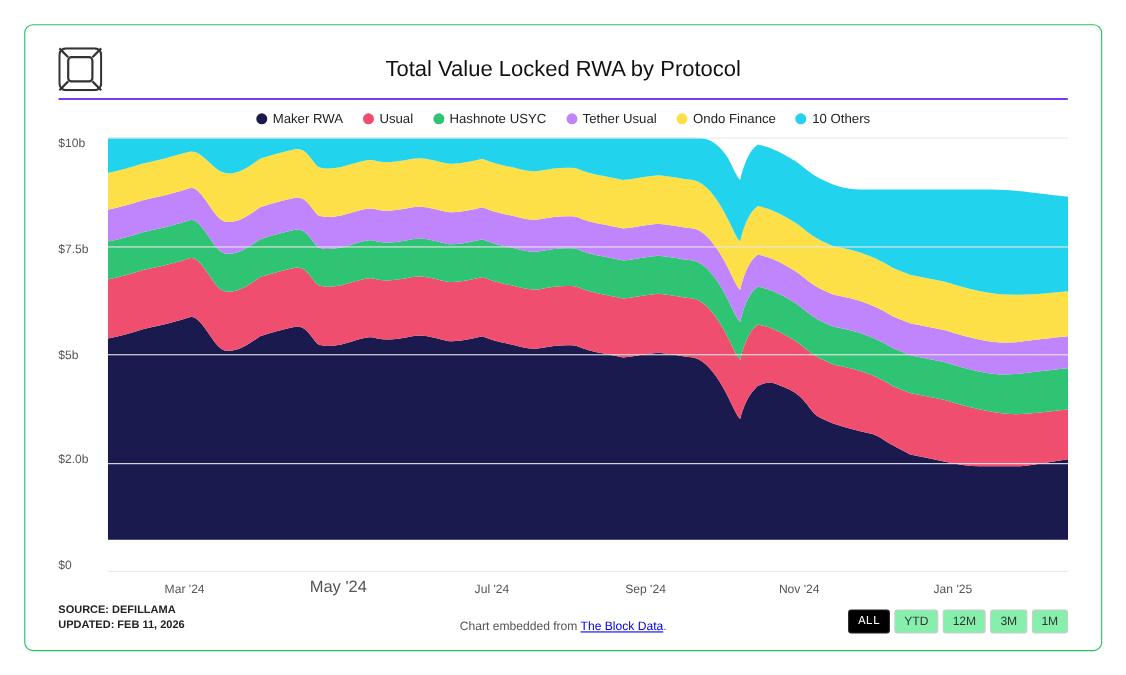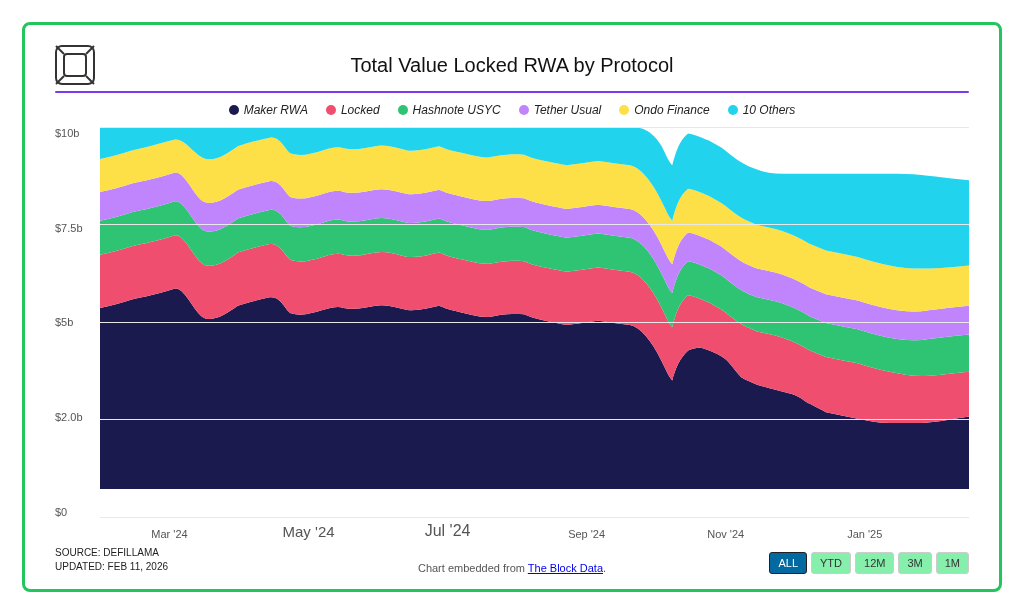--- a/index.html
+++ b/index.html
@@ -10,21 +10,21 @@
       justify-content: center;
       align-items: center;
       width: 1024px;
       height: 614px;
       overflow: hidden;
     }
     .chart-container {
       width: 980px;
       height: 570px;
       background: #fff;
-      border: 3px solid #22c55e;
+      border: 1px solid #22c55e;
       border-radius: 8px;
       padding: 20px 30px 15px 30px;
       position: relative;
       display: flex;
       flex-direction: column;
     }
     .header-row {
       display: flex;
       align-items: center;
       margin-bottom: 6px;
@@ -48,21 +48,20 @@
       background: #7c3aed;
       margin-bottom: 10px;
       border-radius: 1px;
     }
     .legend {
       display: flex;
       flex-wrap: wrap;
       gap: 6px 18px;
       justify-content: center;
       margin-bottom: 10px;
-      font-style: italic;
     }
     .legend-item {
       display: flex;
       align-items: center;
       gap: 5px;
       font-size: 12px;
       color: #222;
     }
     .legend-dot {
       width: 10px;
@@ -114,41 +113,42 @@
       display: block;
     }
     .footer {
       display: flex;
       justify-content: space-between;
       align-items: flex-end;
       margin-top: 6px;
     }
     .source-text {
       font-size: 10px;
-      font-weight: 400;
+      font-weight: 700;
       color: #222;
       line-height: 1.4;
     }
     .time-buttons {
       display: flex;
       gap: 4px;
     }
     .time-btn {
       padding: 4px 8px;
       font-size: 11px;
       border: 1px solid #ccc;
       background: #86efac;
       border-radius: 3px;
       cursor: pointer;
       color: #333;
     }
     .time-btn.active {
-      background: #0369a1;
+      background: #000000;
       color: #fff;
       border-color: #222;
+      font-family: Liberation Mono, monospace;
     }
   </style>
 </head>
 <body>
 
 <div class="chart-container">
   <div class="header-row">
     <svg class="logo" viewBox="0 0 40 40" fill="none" xmlns="http://www.w3.org/2000/svg">
       <rect x="1" y="1" width="38" height="38" rx="6" stroke="#333" stroke-width="2" fill="none"></rect>
       <rect x="9" y="9" width="22" height="22" rx="3" stroke="#333" stroke-width="2" fill="none"></rect>
@@ -162,21 +162,21 @@
 
   <div class="purple-line"></div>
 
   <div class="legend">
   <div class="legend-item">
         <div class="legend-dot" style="background-color: rgb(26, 26, 78);"></div>
         <span>Maker RWA</span>
       </div>
       <div class="legend-item">
         <div class="legend-dot" style="background-color: rgb(240, 78, 110);"></div>
-        <span>Locked</span>
+        <span>Usual</span>
       </div>
       <div class="legend-item">
         <div class="legend-dot" style="background-color: rgb(46, 196, 115);"></div>
         <span>Hashnote USYC</span>
       </div>
       <div class="legend-item">
         <div class="legend-dot" style="background-color: rgb(192, 132, 252);"></div>
         <span>Tether Usual</span>
       </div>
       <div class="legend-item">
@@ -386,21 +386,21 @@
                  C330,0 325,0 320,0 C310,0 300,0 290,0 
                  C280,0 270,0 260,0 C250,0 240,0 230,0 
                  C225,0 220,0 210,0 C200,0 190,0 180,0 
                  C175,0 170,0 160,0 C150,0 140,0 130,0 
                  C120,0 110,0 100,0 C90,0 80,0 70,0 
                  C60,0 50,0 30,0 C20,0 10,0 0,0 Z" fill="#22d3ee"></path>
       </svg>
       <div style="position:relative; height:22px;margin-top:31px;">
       <span style="font-size: 11px; color: rgb(85, 85, 85); position: absolute; bottom: 0px; left: 8%; transform: translateX(-50%);">Mar '24</span>
           <span style="font-size: 15px; color: rgb(85, 85, 85); position: absolute; bottom: 0px; left: 24%; transform: translateX(-50%);">May '24</span>
-          <span style="font-size: 16px; color: rgb(85, 85, 85); position: absolute; bottom: 0px; left: 40%; transform: translateX(-50%);">Jul '24</span>
+          <span style="font-size: 11px; color: rgb(85, 85, 85); position: absolute; bottom: 0px; left: 40%; transform: translateX(-50%);">Jul '24</span>
           <span style="font-size: 11px; color: rgb(85, 85, 85); position: absolute; bottom: 0px; left: 56%; transform: translateX(-50%);">Sep '24</span>
           <span style="font-size: 11px; color: rgb(85, 85, 85); position: absolute; bottom: 0px; left: 72%; transform: translateX(-50%);">Nov '24</span>
           <span style="font-size: 11px; color: rgb(85, 85, 85); position: absolute; bottom: 0px; left: 88%; transform: translateX(-50%);">Jan '25</span>
         </div>
     </div>
   </div>
 
   <div class="footer">
     <div class="source-text">
       <div>SOURCE: DEFILLAMA</div>

